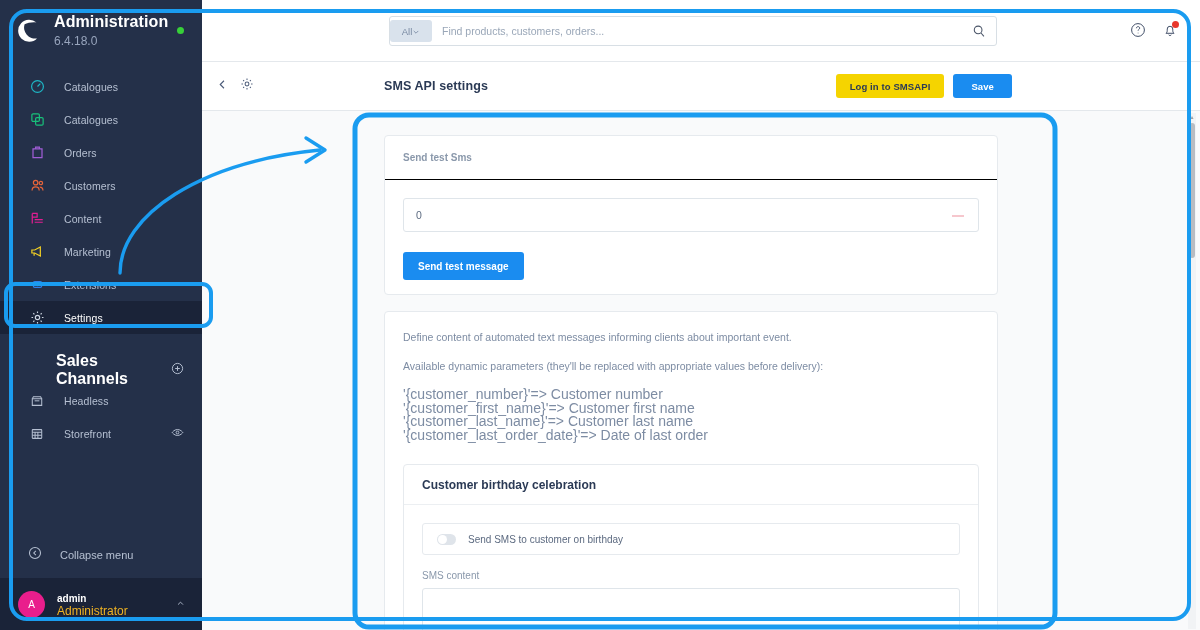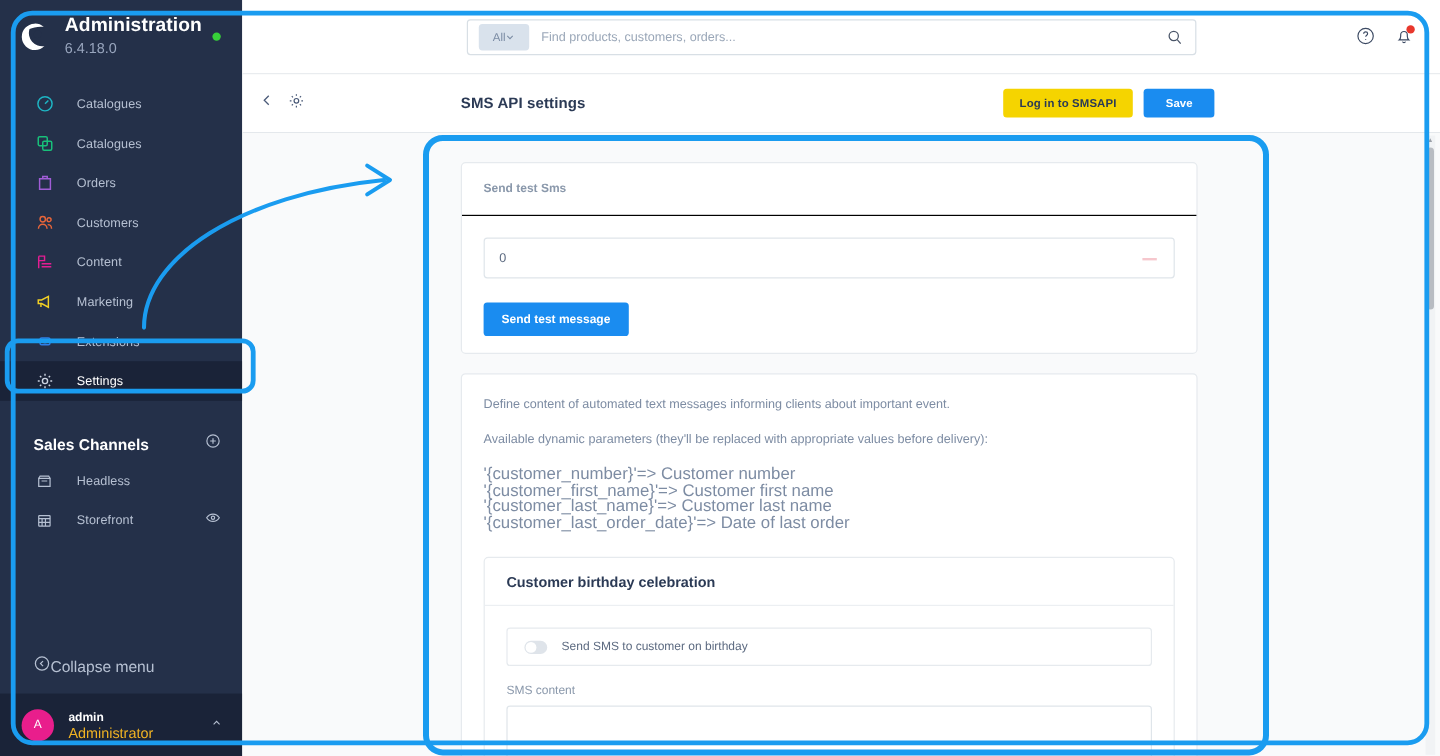--- a/index.html
+++ b/index.html
@@ -84,36 +84,38 @@
   .section-head {
     margin-top: 22px;
     height: 28px;
     display: flex;
     align-items: center;
     padding: 0 18px 0 28px;
     justify-content: space-between;
   }
   .section-head .t {
     color: #ffffff;
-    font-size: 13px;
+    font-size: 16px;
     font-weight: bold;
+    margin-left: 28px;
   }
   .spacer { flex: 1 1 auto; }
 
   .collapse-row {
     height: 34px;
     display: flex;
     align-items: center;
     padding-left: 28px;
     cursor: pointer;
     margin-bottom: 6px;
   }
   .collapse-row .lbl {
+    margin-left: 18px;
     color: #b6c0d2;
-    font-size: 13px;
+    font-size: 11px;
   }
 
   .user-box {
     height: 52px;
     background: #1a2338;
     display: flex;
     align-items: center;
     padding: 0 16px 0 18px;
     cursor: pointer;
   }
@@ -150,21 +152,21 @@
     position: absolute;
     left: 187px; top: 16px;
     width: 608px; height: 30px;
     border: 1px solid #d8dfe5;
     border-radius: 3px;
     background: #fff;
     display: flex;
     align-items: center;
   }
   .search-scope {
-    margin-left: 9px;
+    margin-left: 0;
     width: 42px; height: 22px;
     background: #d9e2ec;
     border-radius: 3px;
     display: flex;
     align-items: center;
     justify-content: center;
     cursor: pointer;
   }
   .search-scope .sc-lbl { font-size: 9.5px; color: #7a8ba3; }
   .search-input {

